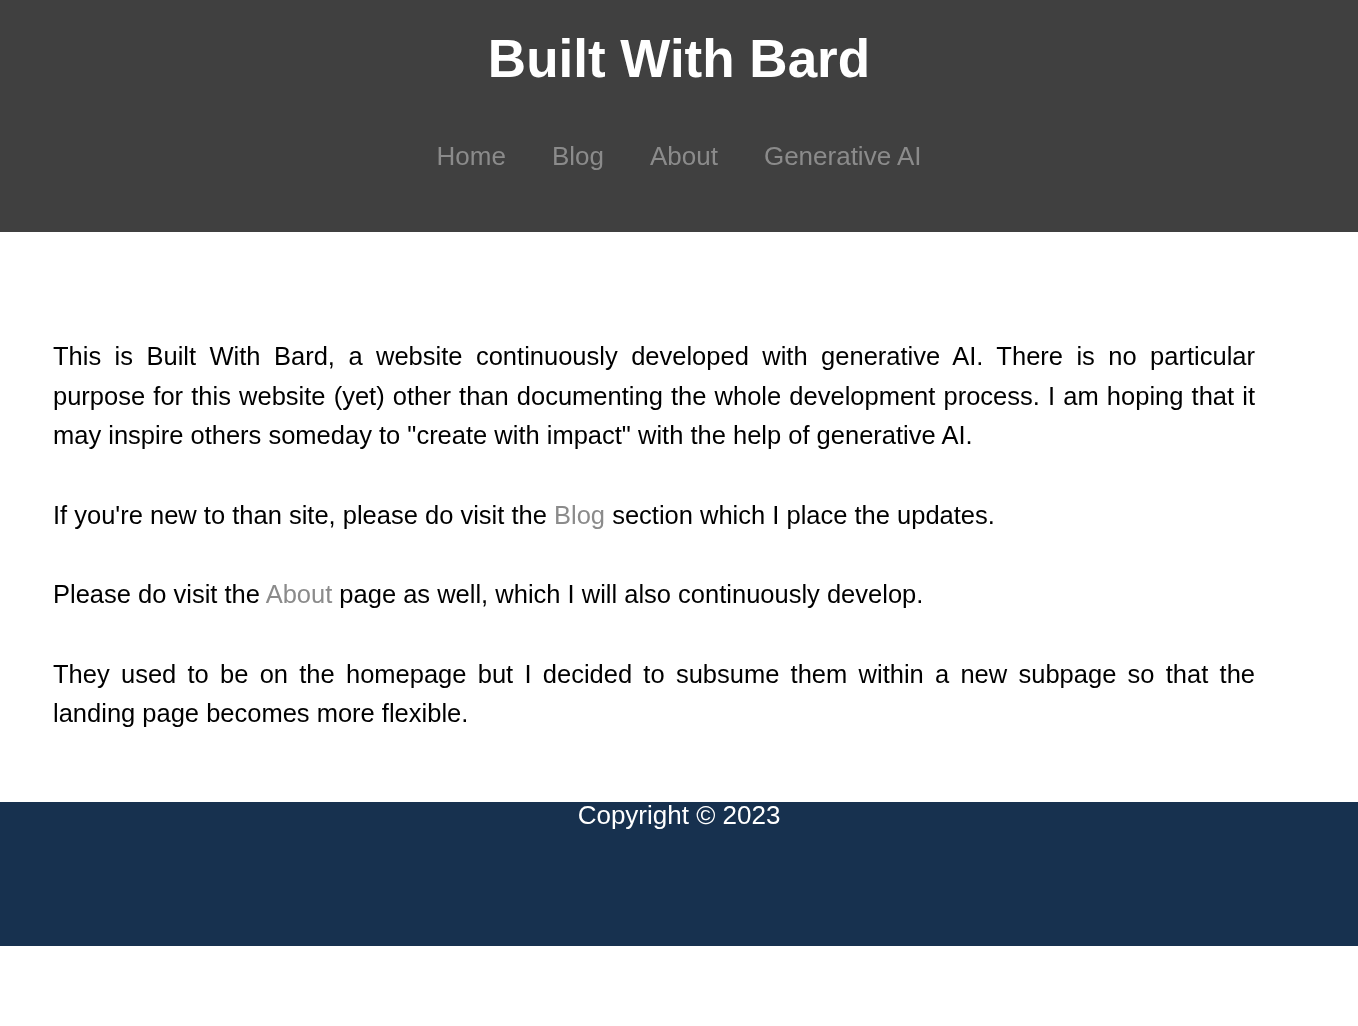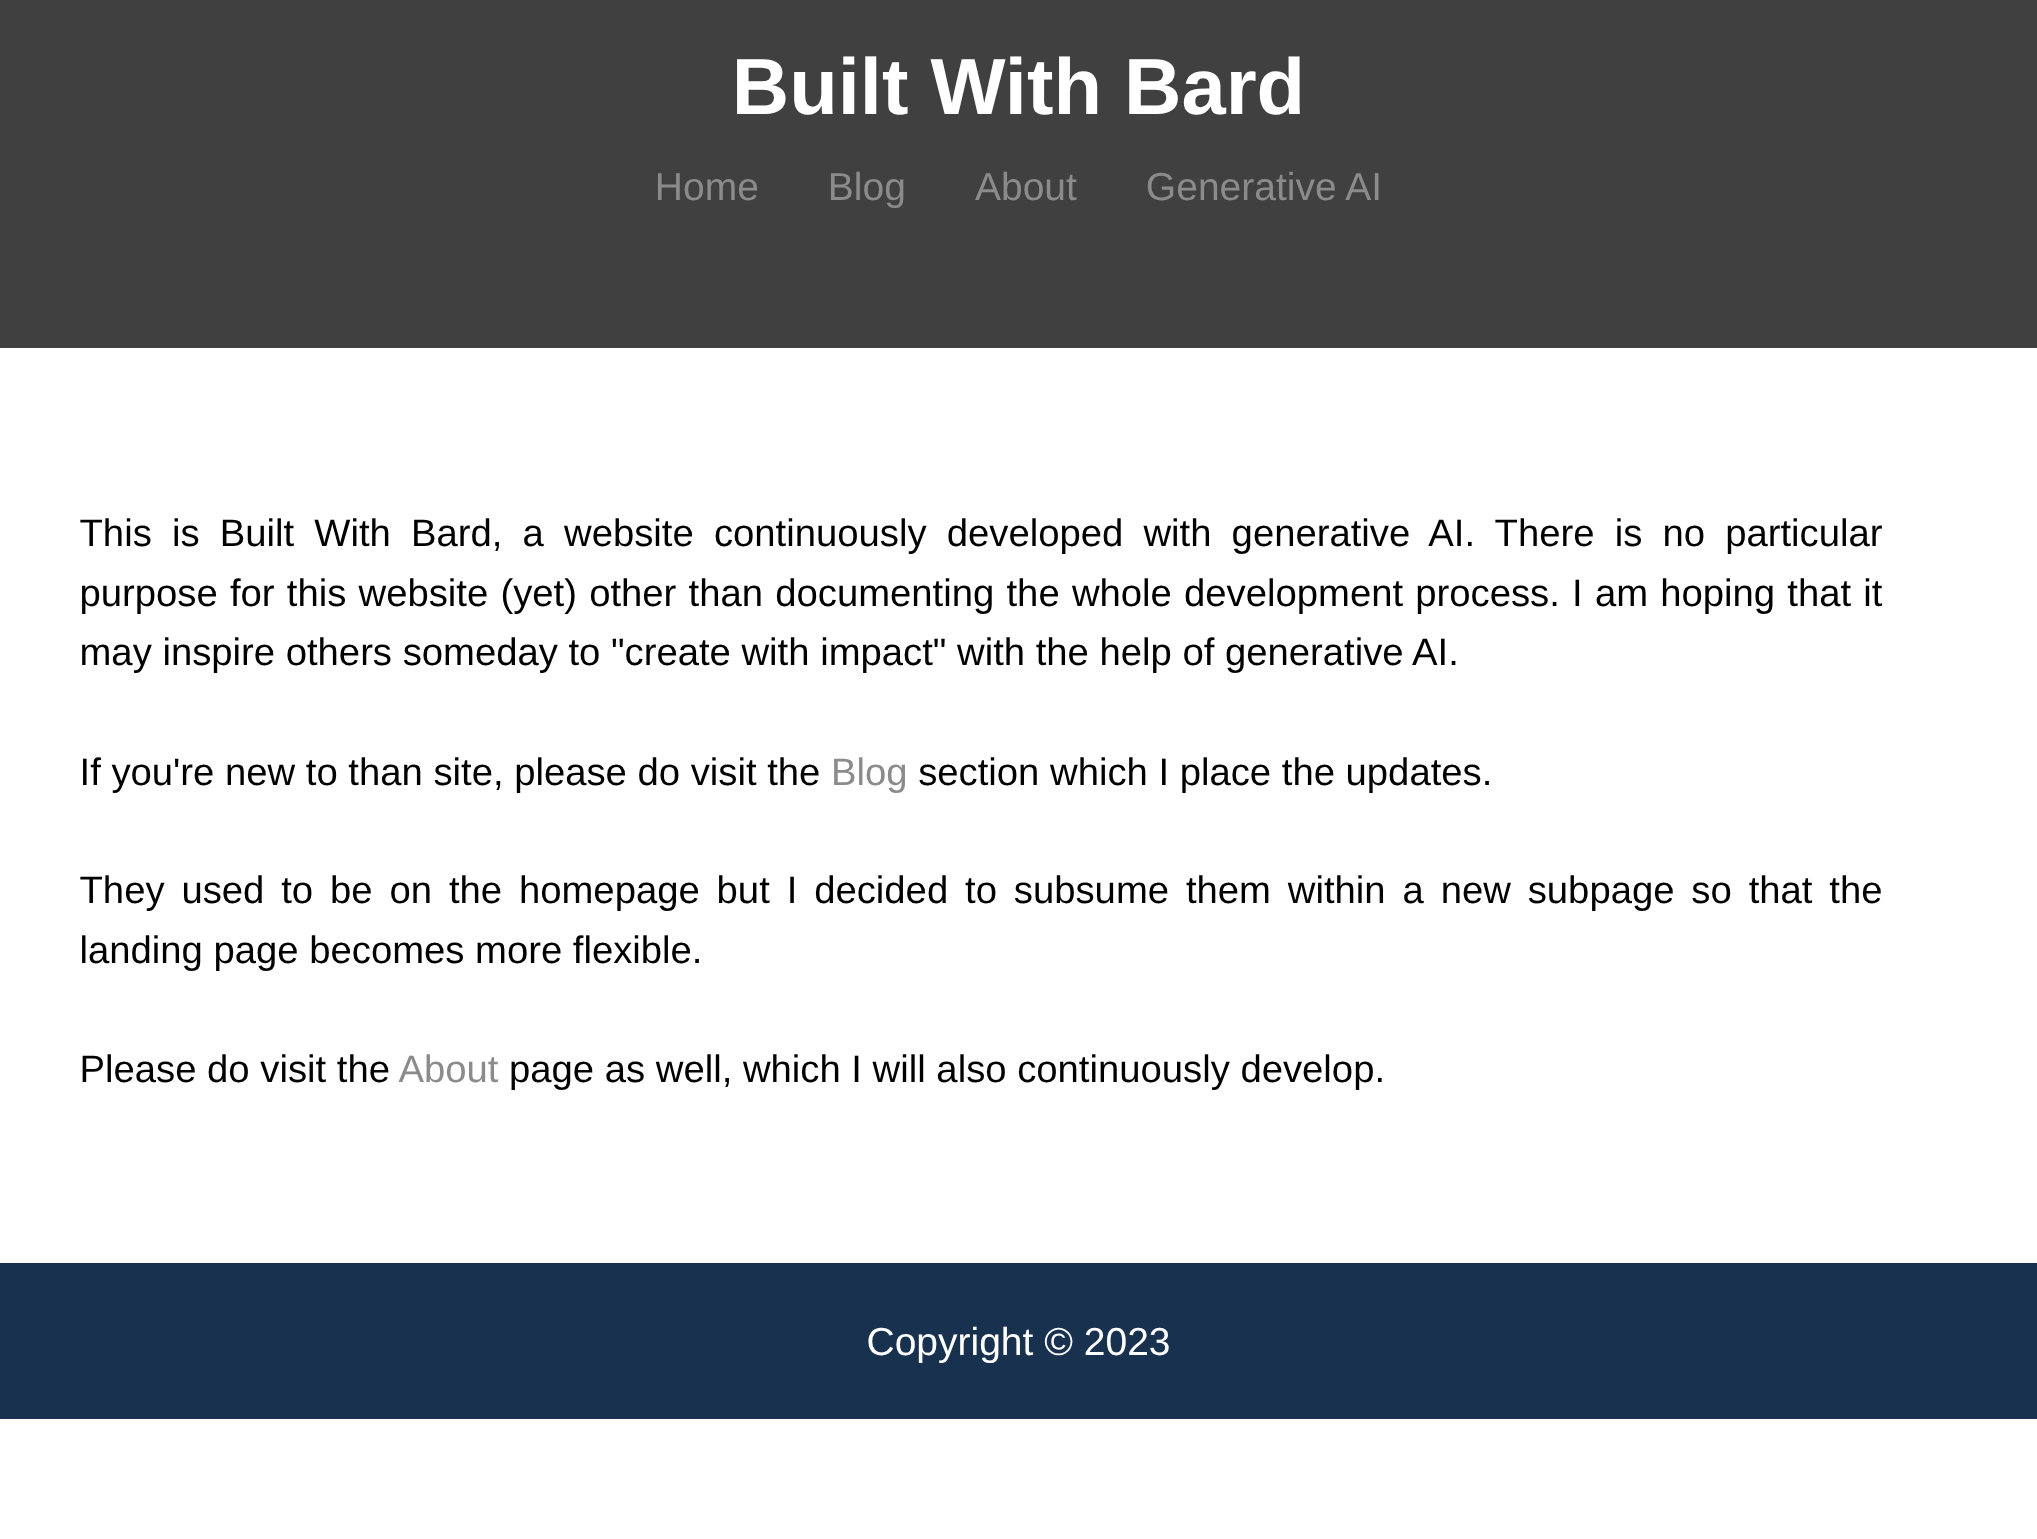--- a/index.html
+++ b/index.html
@@ -40,21 +40,21 @@
     color: #ffffff;
     font-size: 53px;
     font-weight: bold;
     line-height: 1.1;
     letter-spacing: 0px;
     margin: 0;
     text-align: center;
   }
 
   .site-nav {
-    margin-top: 23px;
+    margin-top: 55px;
     display: flex;
     align-items: center;
     justify-content: center;
     gap: 0px;
   }
 
   .nav-link {
     color: #8b8b8b;
     font-size: 26px;
     line-height: 1;
@@ -92,24 +92,24 @@
   .inline-link {
     color: #8b8b8b;
     text-decoration: none;
     cursor: pointer;
   }
 
   
   .site-footer {
     background: #17314f;
     width: 100%;
-    height: 104px;
+    height: 144px;
     flex: 0 0 auto;
     display: flex;
-    align-items: center;
+    align-items: flex-start;
     justify-content: center;
   }
 
   .copyright {
     color: #ffffff;
     font-size: 26px;
     line-height: 1;
     margin: 0;
     text-align: center;
   }
@@ -137,23 +137,23 @@
     </nav>
   </header>
 
   <main class="site-main">
     <div class="content">
 
       <p class="body-paragraph">This is Built With Bard, a website continuously developed with generative AI. There is no particular purpose for this website (yet) other than documenting the whole development process. I am hoping that it may inspire others someday to "create with impact" with the help of generative AI.</p>
 
       <p class="body-paragraph"><span>If you're new to than site, please do visit the </span><a class="inline-link" href="#">Blog</a><span> section which I place the updates.</span></p>
 
+      <p class="body-paragraph"><span>Please do visit the </span><a class="inline-link" href="#">About</a><span> page as well, which I will also continuously develop.</span></p>
+
       <p class="body-paragraph">They used to be on the homepage but I decided to subsume them within a new subpage so that the landing page becomes more flexible.</p>
-
-      <p class="body-paragraph"><span>Please do visit the </span><a class="inline-link" href="#">About</a><span> page as well, which I will also continuously develop.</span></p>
 
     </div>
   </main>
 
   <footer class="site-footer">
     <p class="copyright">Copyright © 2023</p>
   </footer>
 
   <div class="after-footer"></div>
 

